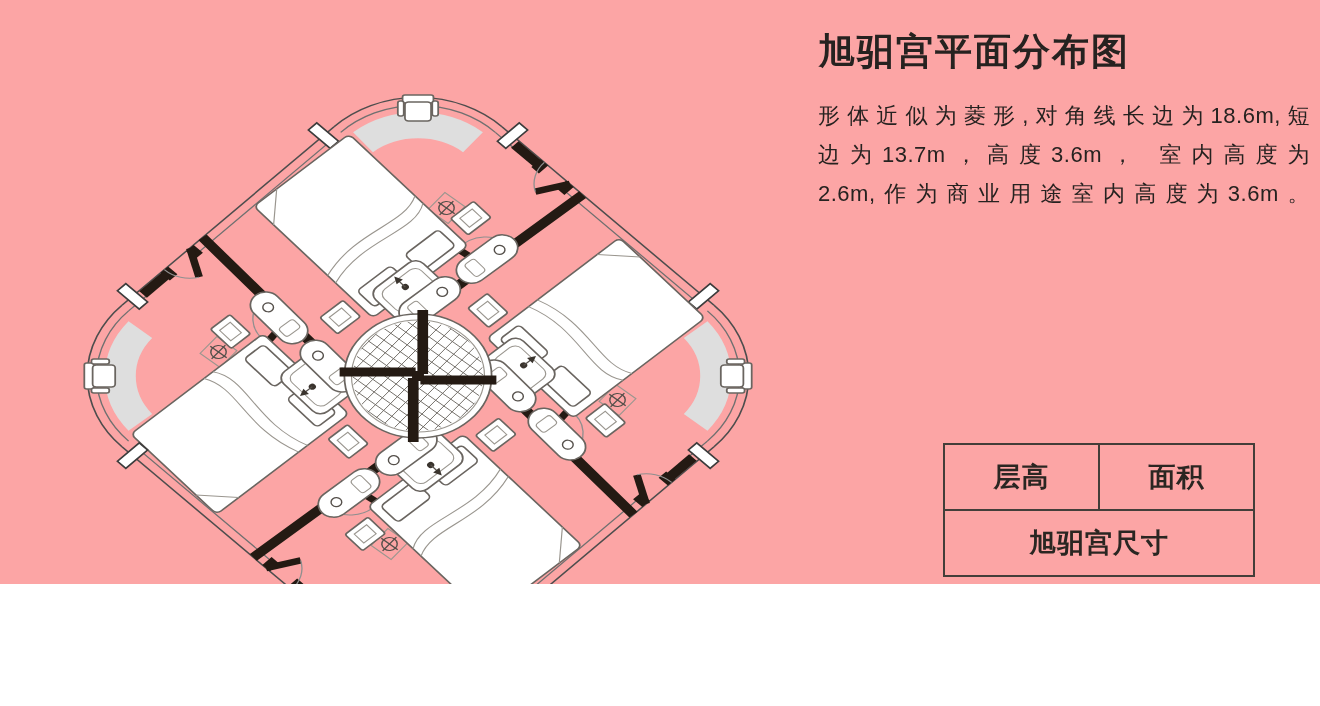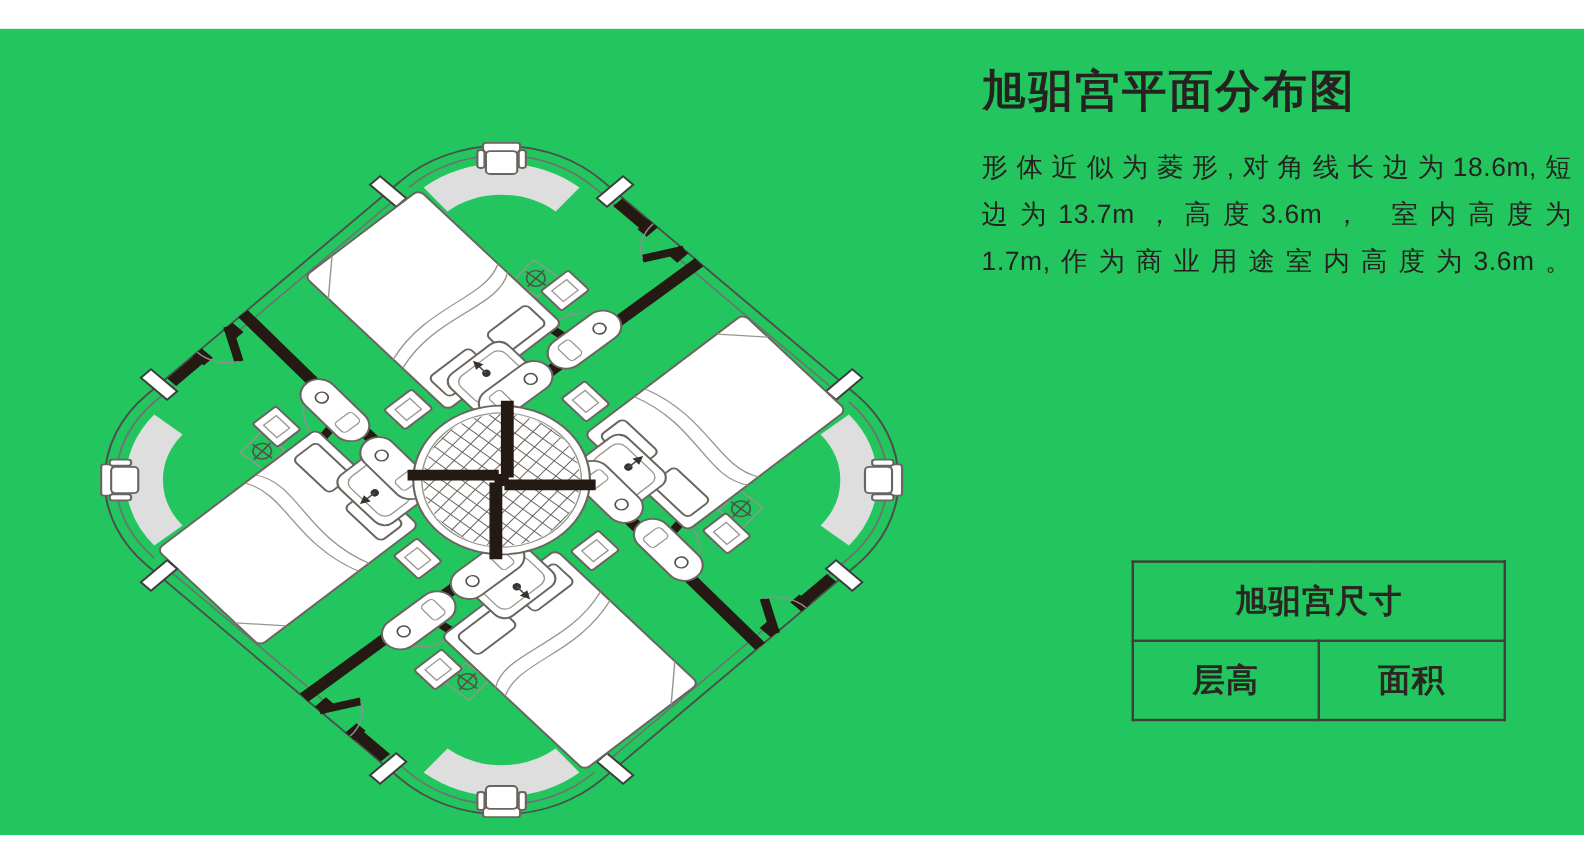--- a/index.html
+++ b/index.html
@@ -1,17 +1,17 @@
 <!DOCTYPE html>
 <html><head>
 <meta charset="utf-8">
 <style>
   html,body{margin:0;padding:0;background:#ffffff;}
   body{font-family:"Liberation Sans","DejaVu Sans",sans-serif;color:#2a2421;}
-  .page{position:relative;width:1320px;height:672px;background:#22c55e;overflow:hidden;margin-top:24px;}
+  .page{position:relative;width:1320px;height:584px;background:#fca5a5;overflow:hidden;}
   .plan{position:absolute;left:0;top:0;width:840px;height:706px;}
 
   
   .shell{stroke:#4d4d4d;stroke-width:1.4;fill:none;}
   .shellin{stroke:#707070;stroke-width:1.2;fill:none;}
   .band{stroke:#dedede;stroke-width:26;fill:none;}
   .wall{stroke:#241a13;stroke-width:9;fill:none;stroke-linecap:butt;}
   .leaf{stroke:#241a13;stroke-width:6.5;fill:none;}
   .arcline{stroke:#8f8f8f;stroke-width:1.1;fill:none;}
   .fix{stroke:#6a6560;stroke-width:1.5;fill:#fff;}
@@ -135,29 +135,29 @@
         <rect x="-5" y="-5" width="10" height="10" fill="#241a13"></rect>
       </g>
     </g>
   </svg>
 
   <div class="info">
     <h1>旭驲宫平面分布图</h1>
     <div class="desc">
       <div class="dline">形体近似为菱形,对角线长边为18.6m,短</div>
       <div class="dline">边为13.7m，高度3.6m， 室内高度为</div>
-      <div class="dline">1.7m,作为商业用途室内高度为3.6m。</div>
+      <div class="dline">2.6m,作为商业用途室内高度为3.6m。</div>
     </div>
   </div>
 
   <table class="dims">
     <tbody>
       <tr>
-        <td colspan="2">旭驲宫尺寸</td>
+        <td>层高</td>
+        <td>面积</td>
       </tr>
       <tr>
-        <td>层高</td>
-        <td>面积</td>
+        <td colspan="2">旭驲宫尺寸</td>
       </tr>
     </tbody>
   </table>
 
 </div>
 
 </body></html>

